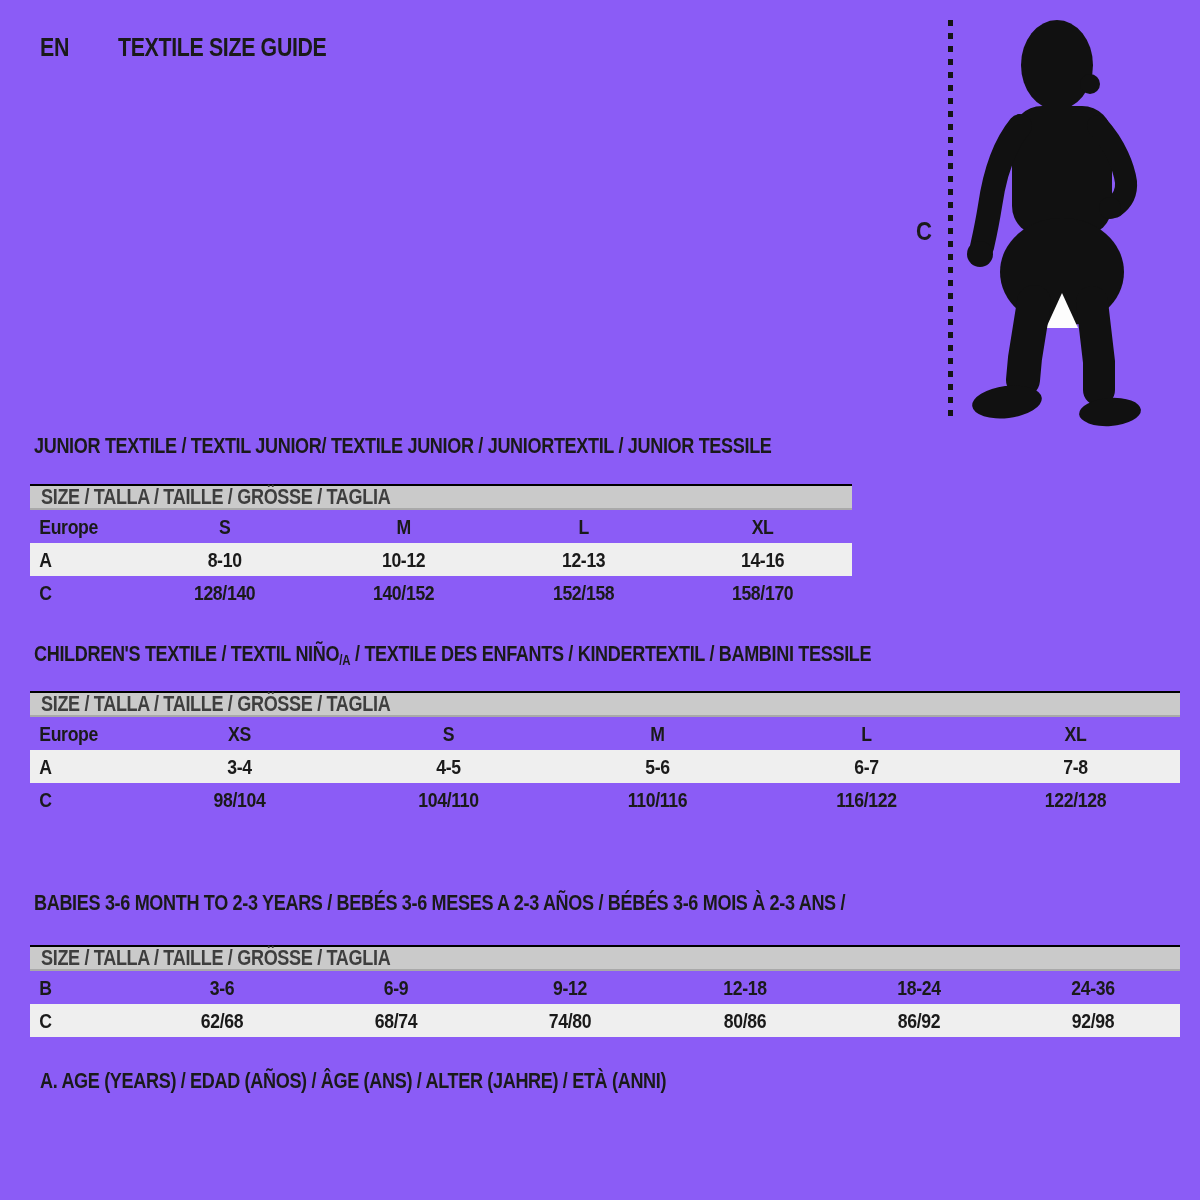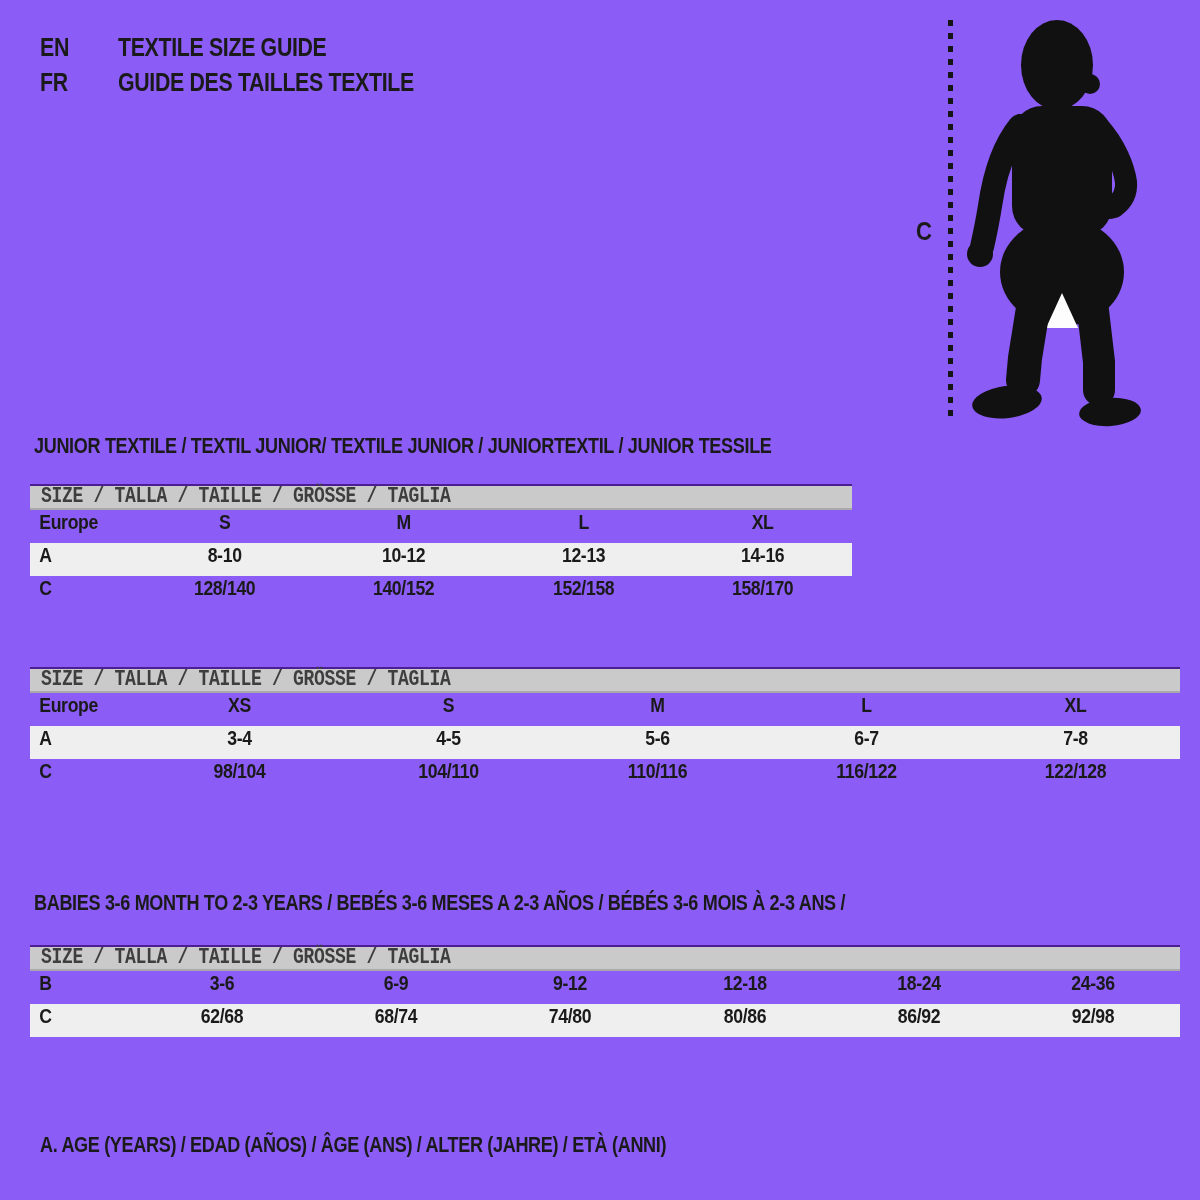--- a/index.html
+++ b/index.html
@@ -27,46 +27,42 @@
   .sec-title { margin-left:4px; font-size:22px; line-height:24px; height:24px; }
   .sec-babies .sec-title { line-height:33px; height:33px; }
   .sub { font-size:14px; vertical-align:-4px; letter-spacing:-0.2px; }
 
   .size-table { margin-top:26px; }
   .sec-children .size-table { margin-top:25px; }
   .w-junior { width:822px; }
   .w-wide { width:1150px; }
   .bar {
     height:26px; line-height:21px; box-sizing:border-box;
-    background:#cacaca; border-top:2px solid #4c1d95; border-bottom:2px solid #a9a9a9;
-    color:#3e3e3e; font-size:22px;font-family:Liberation Mono, monospace;
+    background:#cacaca; border-top:2px solid #000000; border-bottom:2px solid #a9a9a9;
+    color:#3e3e3e; font-size:22px;
   }
   .bar .cond { margin-left:11px; }
-  .row { display:flex; height:33px; font-size:21px; }
+  .row { display:flex; height:33px; align-items:center; font-size:21px; }
   .row.alt { background:#efefef; }
   .cell { flex:1; text-align:center; transform:scaleX(0.84); transform-origin:50% 50%; }
   .cell.first { flex:0 0 105px; text-align:left; padding-left:11px; box-sizing:border-box; transform-origin:0 50%; }
 
   
-  .legend { position:absolute; left:40px; top:1128px; font-size:22px; }
+  .legend { position:absolute; left:40px; top:1064px; font-size:22px; }
   .legend-line { height:33px; line-height:33px; }
 </style>
 </head>
 <body>
 
 <div class="page">
 
   <div class="langs">
     <div class="lang-row">
       <span class="lang-code"><span class="cond">EN</span></span>
       <span class="cond">TEXTILE SIZE GUIDE</span>
-    </div>
-    <div class="lang-row">
-      <span class="lang-code"><span class="cond">FR</span></span>
-      <span class="cond">GUIDE DES TAILLES TEXTILE</span>
     </div>
   </div>
 
   <span class="c-label">C</span>
   <svg class="figure-svg" viewBox="0 0 210 420" aria-hidden="true">
     <line x1="10.5" y1="10" x2="10.5" y2="406" stroke="#151515" stroke-width="5" stroke-dasharray="6 7"></line>
     <g fill="#111111" stroke="#111111">
       <ellipse cx="117" cy="55" rx="36" ry="45" stroke="none"></ellipse>
       <circle cx="150" cy="74" r="10" stroke="none"></circle>
       <rect x="72" y="96" width="100" height="130" rx="30" stroke="none"></rect>
@@ -105,20 +101,23 @@
         <div class="cell first">C</div>
         <div class="cell">128/140</div>
         <div class="cell">140/152</div>
         <div class="cell">152/158</div>
         <div class="cell">158/170</div>
       </div>
     </div>
   </div>
 
   <div class="section sec-children">
+    <div class="sec-title">
+      <span class="cond"><span>CHILDREN'S TEXTILE / TEXTIL NIÑO</span><span class="sub">/A</span><span> / TEXTILE DES ENFANTS / KINDERTEXTIL / BAMBINI TESSILE</span></span>
+    </div>
     <div class="size-table w-wide">
       <div class="bar"><span class="cond">SIZE / TALLA / TAILLE / GRÖSSE / TAGLIA</span></div>
       <div class="row">
         <div class="cell first">Europe</div>
         <div class="cell">XS</div>
         <div class="cell">S</div>
         <div class="cell">M</div>
         <div class="cell">L</div>
         <div class="cell">XL</div>
       </div>

